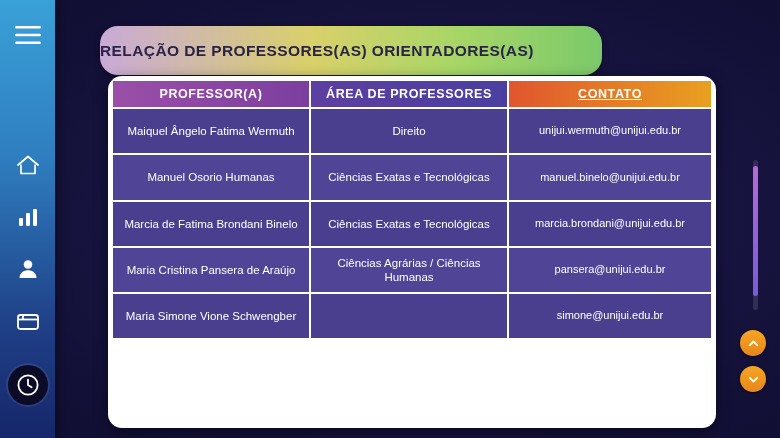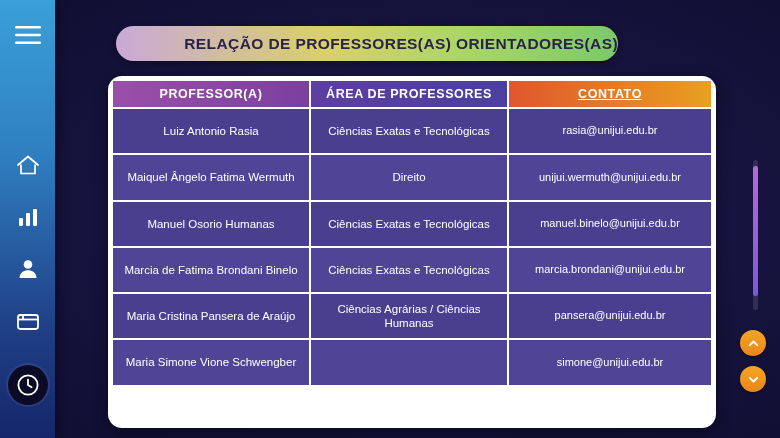--- a/index.html
+++ b/index.html
@@ -57,29 +57,29 @@
     background: #0c0b26;
     display: flex;
     align-items: center;
     justify-content: center;
     box-shadow: 0 0 0 2px rgba(255,255,255,0.08);
   }
 
   
   #title-banner {
     position: absolute;
-    left: 116px;
+    left: 100px;
     top: 26px;
     width: 502px;
-    height: 35px;
+    height: 49px;
     border-radius: 18px;
     background: linear-gradient(90deg, #c9a9d8 0%, #d9d06a 42%, #a9d666 70%, #7bc96a 100%);
     display: flex;
     align-items: center;
-    justify-content: flex-end;
+    justify-content: flex-start;
     box-shadow: 0 2px 6px rgba(0,0,0,0.4);
   }
   #title-text {
     font-size: 15.5px;
     font-weight: bold;
     letter-spacing: 0.4px;
     color: #2a2348;
     text-align: center;
     white-space: nowrap;
   }
@@ -233,25 +233,20 @@
     <table>
       <thead>
         <tr>
           <th class="h0">PROFESSOR(A)</th>
           <th class="h1">ÁREA DE PROFESSORES</th>
           <th class="h2">CONTATO</th>
         </tr>
       </thead>
       <tbody>
         <tr>
-          <td class="c0">Luiz Antonio Rasia</td>
-          <td class="c1">Ciências Exatas e Tecnológicas</td>
-          <td class="c2">rasia@unijui.edu.br</td>
-        </tr>
-        <tr>
           <td class="c0">Maiquel Ângelo Fatima Wermuth</td>
           <td class="c1">Direito</td>
           <td class="c2">unijui.wermuth@unijui.edu.br</td>
         </tr>
         <tr>
           <td class="c0">Manuel Osorio Humanas</td>
           <td class="c1">Ciências Exatas e Tecnológicas</td>
           <td class="c2">manuel.binelo@unijui.edu.br</td>
         </tr>
         <tr>

